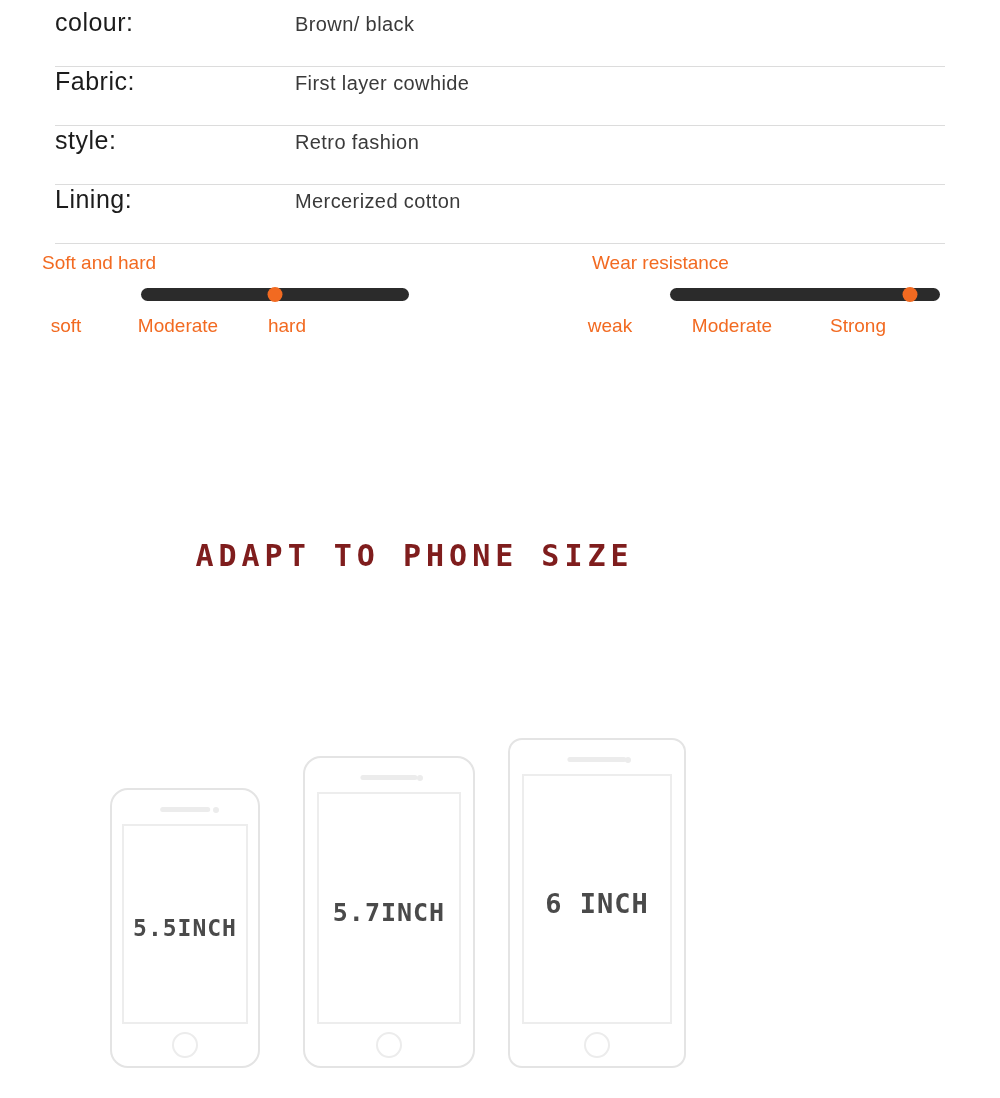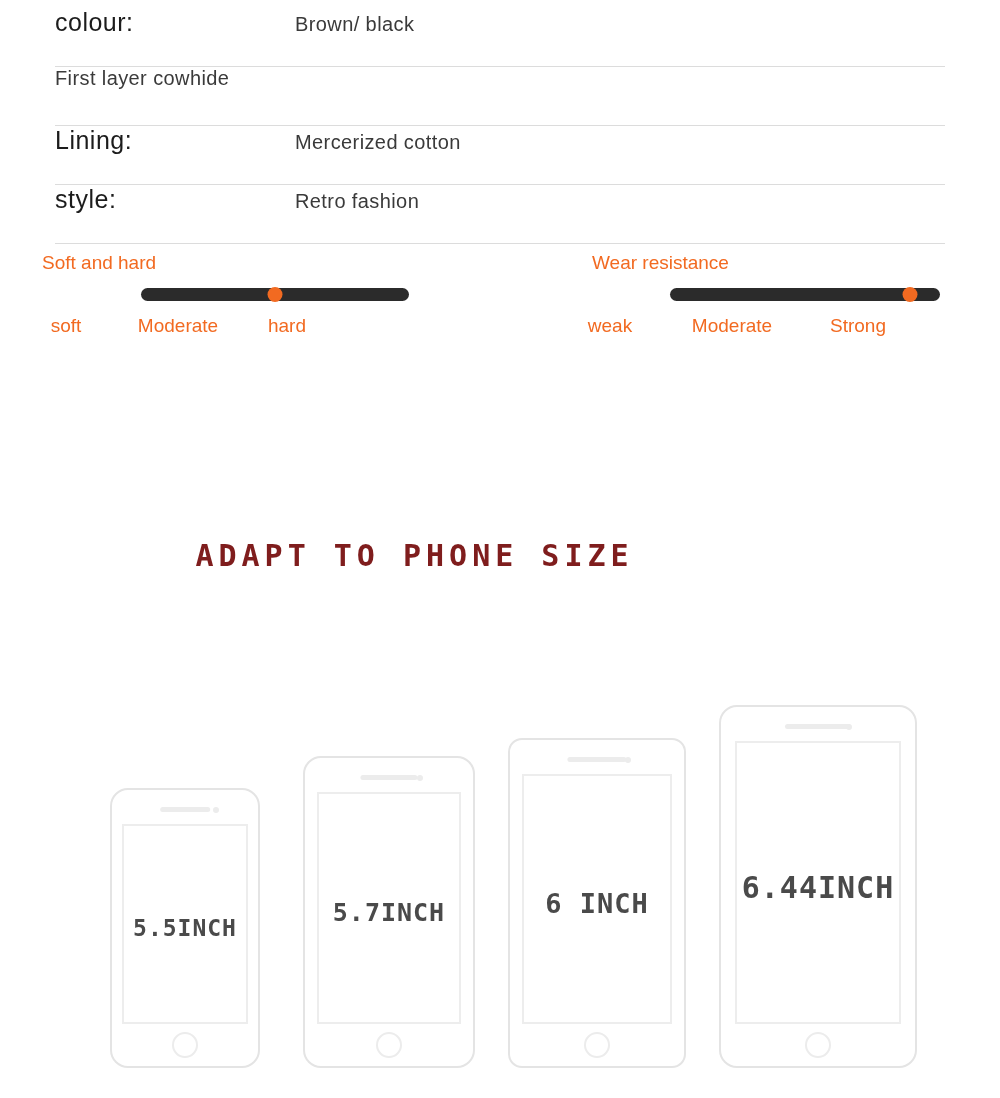--- a/index.html
+++ b/index.html
@@ -201,29 +201,30 @@
 </style>
 </head>
 <body>
 
 <div class="spec-table">
   <div class="spec-row">
     <div class="spec-label">colour:</div>
     <div class="spec-value">Brown/ black</div>
   </div>
   <div class="spec-row">
+    <div class="spec-label">Fabric:</div>
     <div class="spec-value">First layer cowhide</div>
+  </div>
+  <div class="spec-row">
+    <div class="spec-label">style:</div>
+    <div class="spec-value">Retro fashion</div>
   </div>
   <div class="spec-row">
     <div class="spec-label">Lining:</div>
     <div class="spec-value">Mercerized cotton</div>
-  </div>
-  <div class="spec-row">
-    <div class="spec-label">style:</div>
-    <div class="spec-value">Retro fashion</div>
   </div>
 </div>
 
 <div class="meters">
 
   <div class="meter left">
     <div class="meter-title">Soft and hard</div>
     <div class="meter-bar-wrap">
       <div class="meter-bar"></div>
       <div class="meter-dot" id="dot-left" style="left: 50%;"></div>
@@ -271,21 +272,14 @@
   </div>
 
   <div class="phone" id="phone-2">
     <div class="speaker"></div>
     <div class="cam"></div>
     <div class="screen"></div>
     <div class="home"></div>
     <div class="label">6 INCH</div>
   </div>
 
-  <div class="phone" id="phone-3">
-    <div class="speaker"></div>
-    <div class="cam"></div>
-    <div class="screen"></div>
-    <div class="home"></div>
-    <div class="label">6.44INCH</div>
-  </div>
 
 </div>
 
 </body></html>

